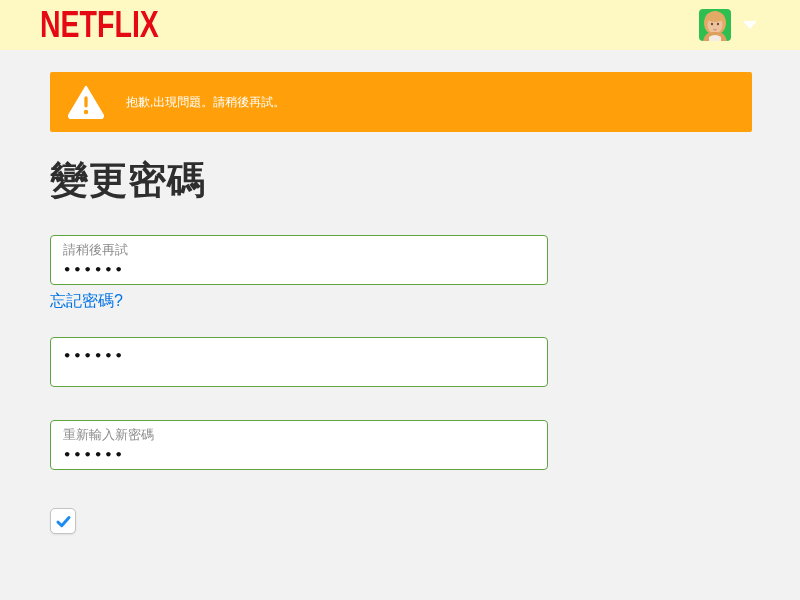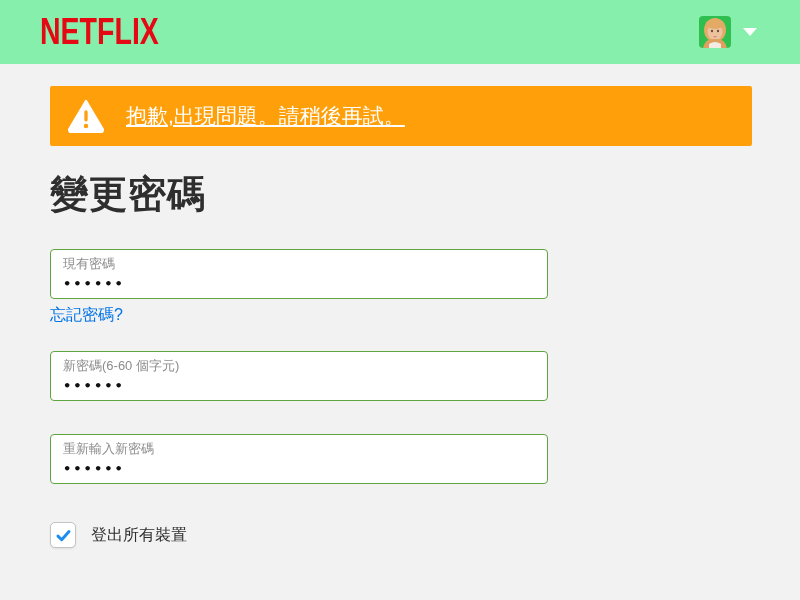--- a/index.html
+++ b/index.html
@@ -5,22 +5,22 @@
   * { margin: 0; padding: 0; box-sizing: border-box; }
   html, body { width: 800px; height: 600px; overflow: hidden; }
   body {
     font-family: "Liberation Sans", "DejaVu Sans", sans-serif;
     background: #f2f2f2;
   }
   .page { width: 800px; height: 600px; position: relative; background: #f2f2f2; }
 
   
   .header {
-    height: 64px;
-    background: #86efac;
+    height: 50px;
+    background: #fef9c3;
     display: flex;
     align-items: center;
     justify-content: space-between;
     padding: 0 43px 0 40px;
   }
   .logo {
     color: #e50914;
     font-weight: 700;
     font-size: 31px;
     letter-spacing: 0px;
@@ -57,22 +57,21 @@
     height: 60px;
     background: #ffa00a;
     border-radius: 2px;
     display: flex;
     align-items: center;
     padding: 0 18px;
   }
   .alert-icon { flex: 0 0 auto; margin-right: 22px; display: flex; }
   .alert-text {
     color: #ffffff;
-    font-size: 21px;
-    text-decoration: underline;
+    font-size: 12px;
   }
 
   .page-title {
     margin-top: 23px;
     font-size: 38px;
     font-weight: 700;
     color: #2e2e2e;
     letter-spacing: 1px;
   }
   .page-subtitle {
@@ -181,41 +180,39 @@
         </svg>
       </span>
       <span class="alert-text">抱歉,出現問題。請稍後再試。</span>
     </div>
 
     
     <h1 class="page-title">變更密碼</h1>
 
     
     <div class="field">
-      <span class="float-label">現有密碼</span>
+      <span class="float-label">請稍後再試</span>
       <input type="text" readonly="" value="••••••" style="">
     </div>
     <a class="forgot-link" href="#">忘記密碼?</a>
 
     
     <div class="field gap2">
-      <span class="float-label">新密碼(6-60 個字元)</span>
       <input type="text" readonly="" value="••••••" style="">
     </div>
 
     
     <div class="field gap3">
       <span class="float-label">重新輸入新密碼</span>
       <input type="text" readonly="" value="••••••" style="">
     </div>
 
     
     <div class="checkbox-row">
       <div class="checkbox">
         <svg width="17" height="17" viewBox="0 0 16 16" xmlns="http://www.w3.org/2000/svg">
           <path d="M2.8 8.6 L6.3 12 L13.2 4.3" stroke="#1d8cf0" stroke-width="2.8" fill="none" stroke-linecap="round" stroke-linejoin="round"></path>
         </svg>
       </div>
-      <span class="checkbox-label">登出所有裝置</span>
     </div>
 
   </div>
 </div>
 
 </body></html>

